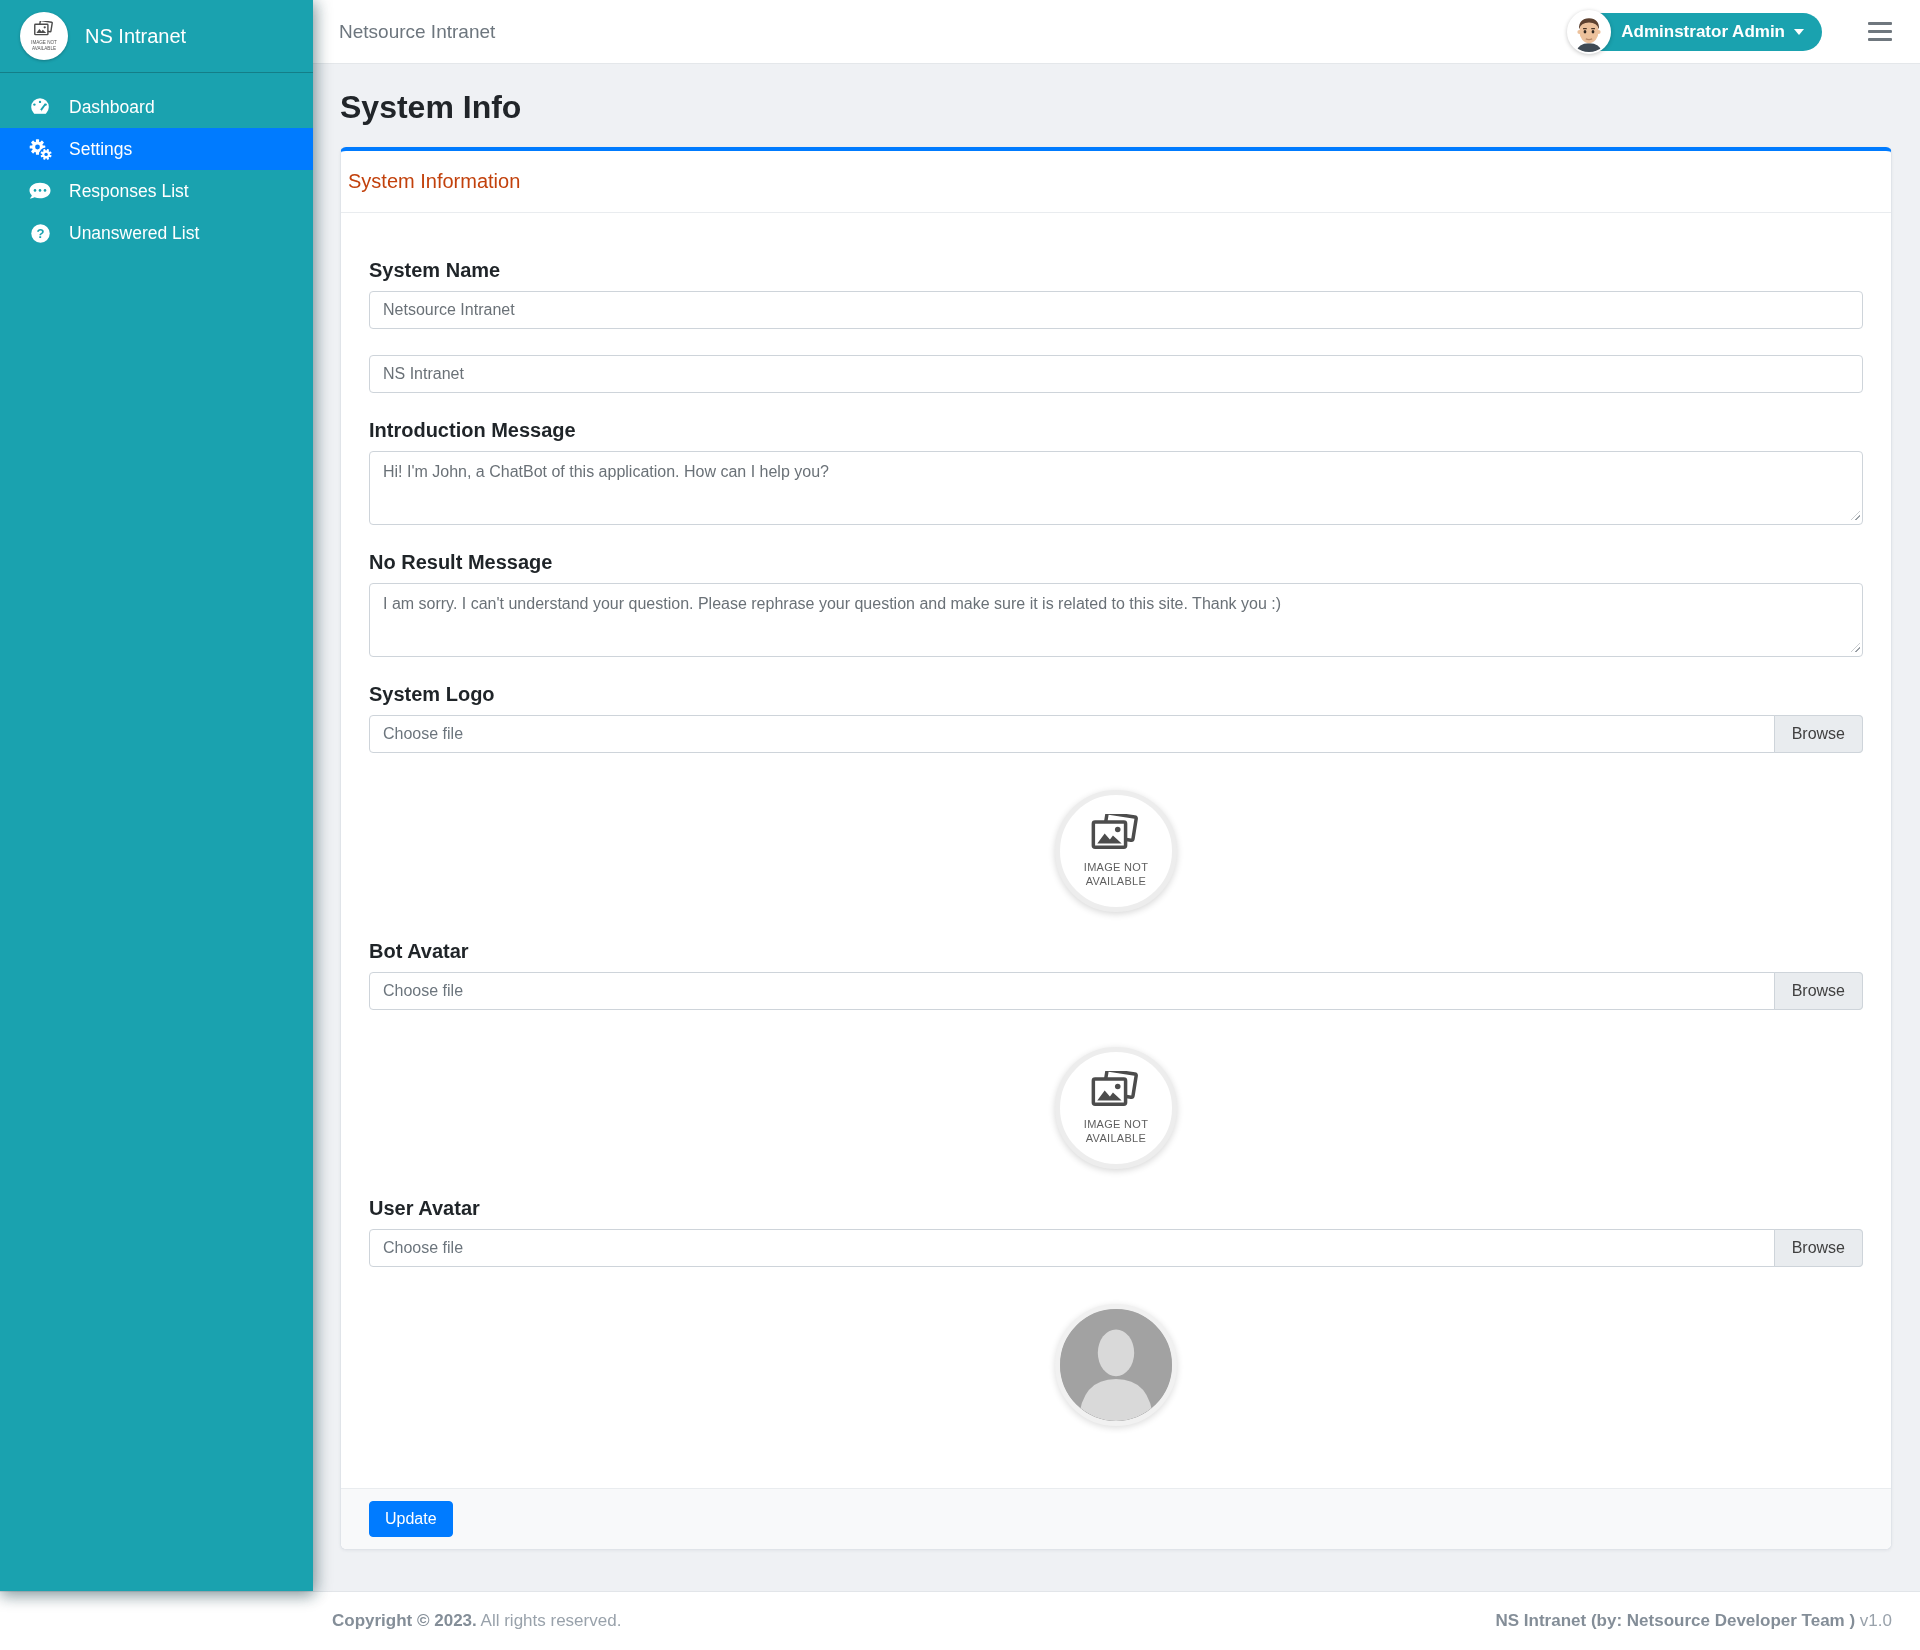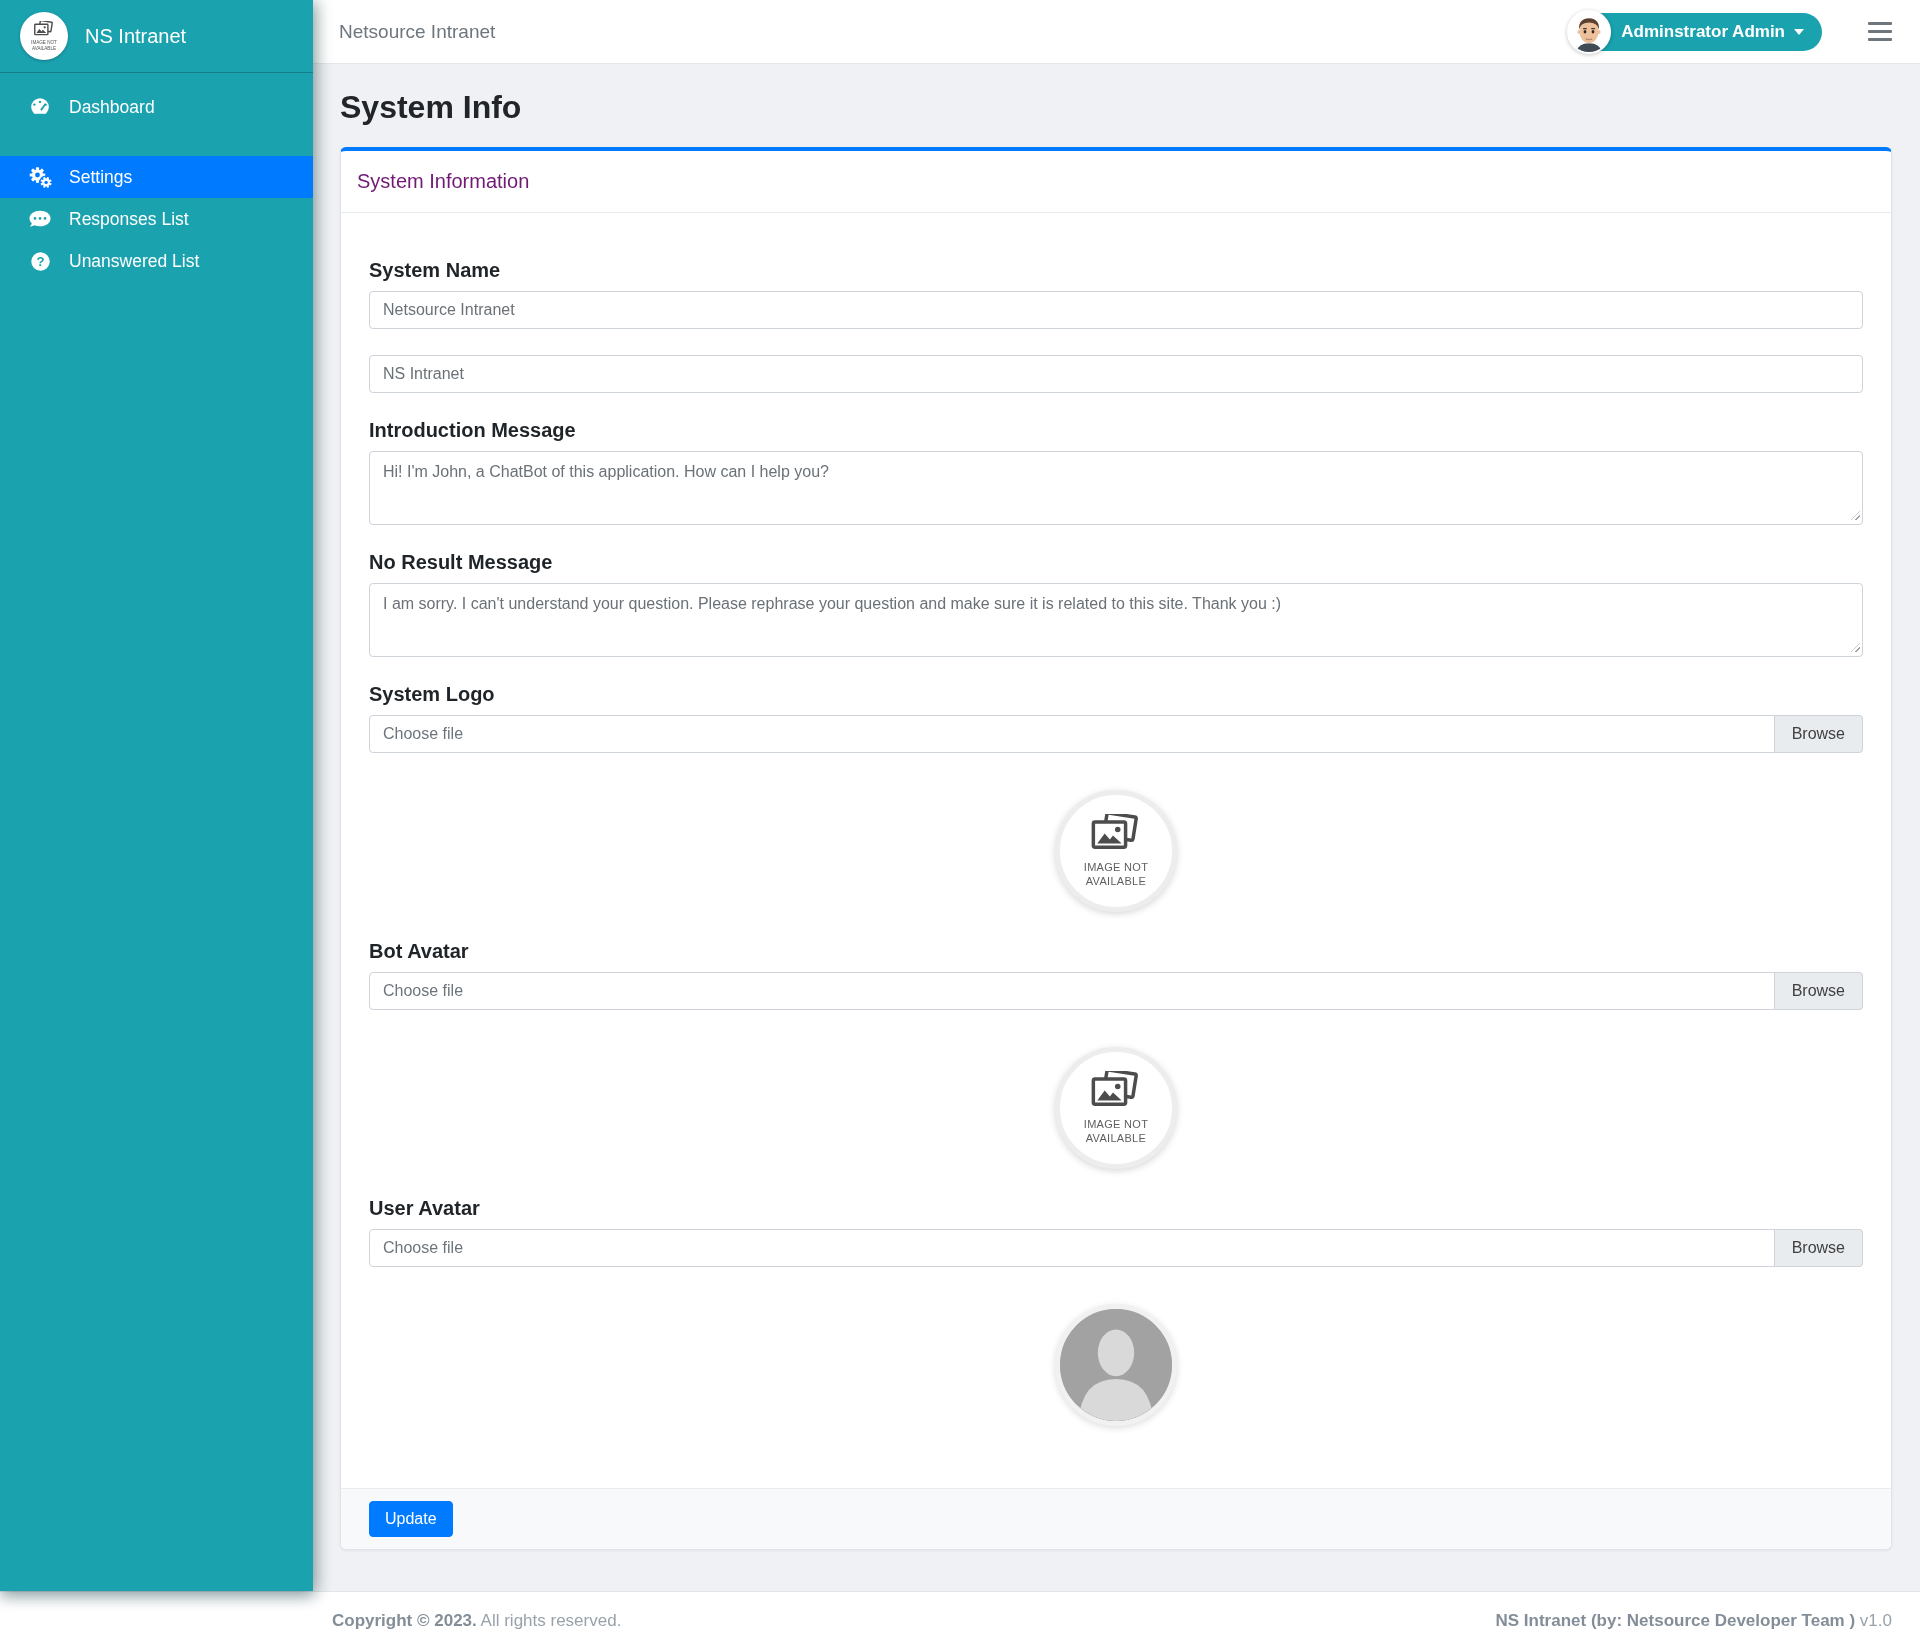--- a/index.html
+++ b/index.html
@@ -28,21 +28,21 @@
     display:flex; flex-direction:column; align-items:center; justify-content:center;
     box-shadow:0 1px 3px rgba(0,0,0,.25);
   }
   .na-text-sm{font-size:4.6px; line-height:1.25; color:#555; text-align:center; margin-top:1px;}
   .brand{font-size:20px; color:#fff; text-decoration:none;}
   .menu{padding:13px 0;}
   .menu-item{
     height:42px; display:flex; align-items:center; padding:0 14px 0 27px;
     color:#fff; font-size:17.5px; cursor:pointer;
   }
-  .menu-item.active{background:var(--accent);margin-top:28px;}
+  .menu-item.active{background:var(--accent);}
   .mi-icon{width:26px; margin-right:16px; display:flex; justify-content:center; align-items:center;}
   .teal-fill{fill:var(--teal);}
   
   .topbar{
     position:absolute; left:313px; top:0; width:1607px; height:64px;
     background:#fff; border-bottom:1px solid #e4e7ea;
     display:flex; align-items:center; padding:0 26px; z-index:4;
   }
   .tb-brand{font-size:19px; color:#6d767e; text-decoration:none;}
   .tb-right{margin-left:auto; display:flex; align-items:center;}
@@ -60,21 +60,21 @@
   .caret{width:0;height:0;border-left:5px solid transparent;border-right:5px solid transparent;border-top:6px solid #fff;}
   .hamburger{margin-left:44px; background:none; border:none; cursor:pointer; display:flex; flex-direction:column; gap:5px; padding:4px 2px;}
   .hamburger span{width:24px; height:3px; background:#6f777e; border-radius:1px;}
   
   .content{position:absolute; left:313px; top:64px; width:1607px; padding:13px 28px 0 27px;}
   .page-title{font-size:32px; font-weight:600; color:#212529; margin:12px 0 21px;}
   .card{
     background:#fff; border:1px solid #e0e4e9; border-top:4px solid var(--accent);
     border-radius:6px; box-shadow:0 1px 3px rgba(40,50,60,.06);
   }
-  .card-header{padding:19px 16px; font-size:20px; color:#701a75; border-bottom:1px solid #e9ecef;}
+  .card-header{padding:19px 7px; font-size:20px; color:#c2410c; border-bottom:1px solid #e9ecef;}
   .card-body{padding:46px 28px 62px;}
   .form-group{margin-bottom:26px;}
   .form-group label{display:block; font-size:20px; font-weight:700; color:#1f2428; margin-bottom:9px;}
   .form-control{
     display:block; width:100%; height:38px; padding:6px 13px; font-size:16px;
     color:#6a7177; background:#fff; border:1px solid #ced4da; border-radius:4px;
     font-family:inherit; line-height:1.4;
   }
   .ta-wrap{position:relative;}
   textarea.form-control{height:74px; resize:none; padding:9px 13px;}

